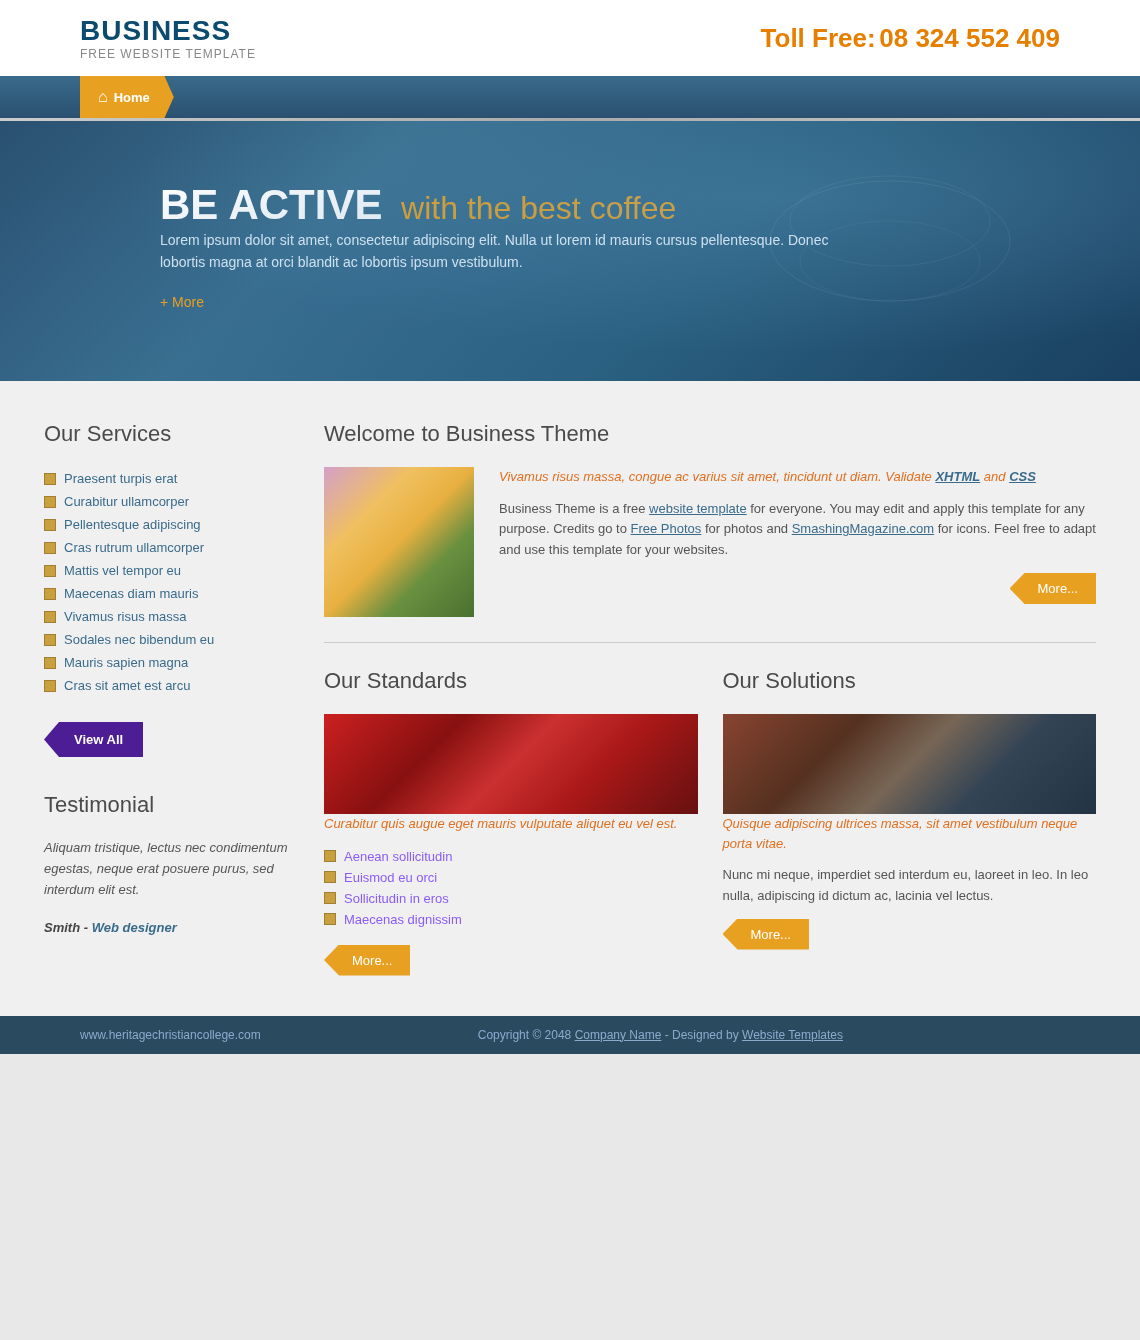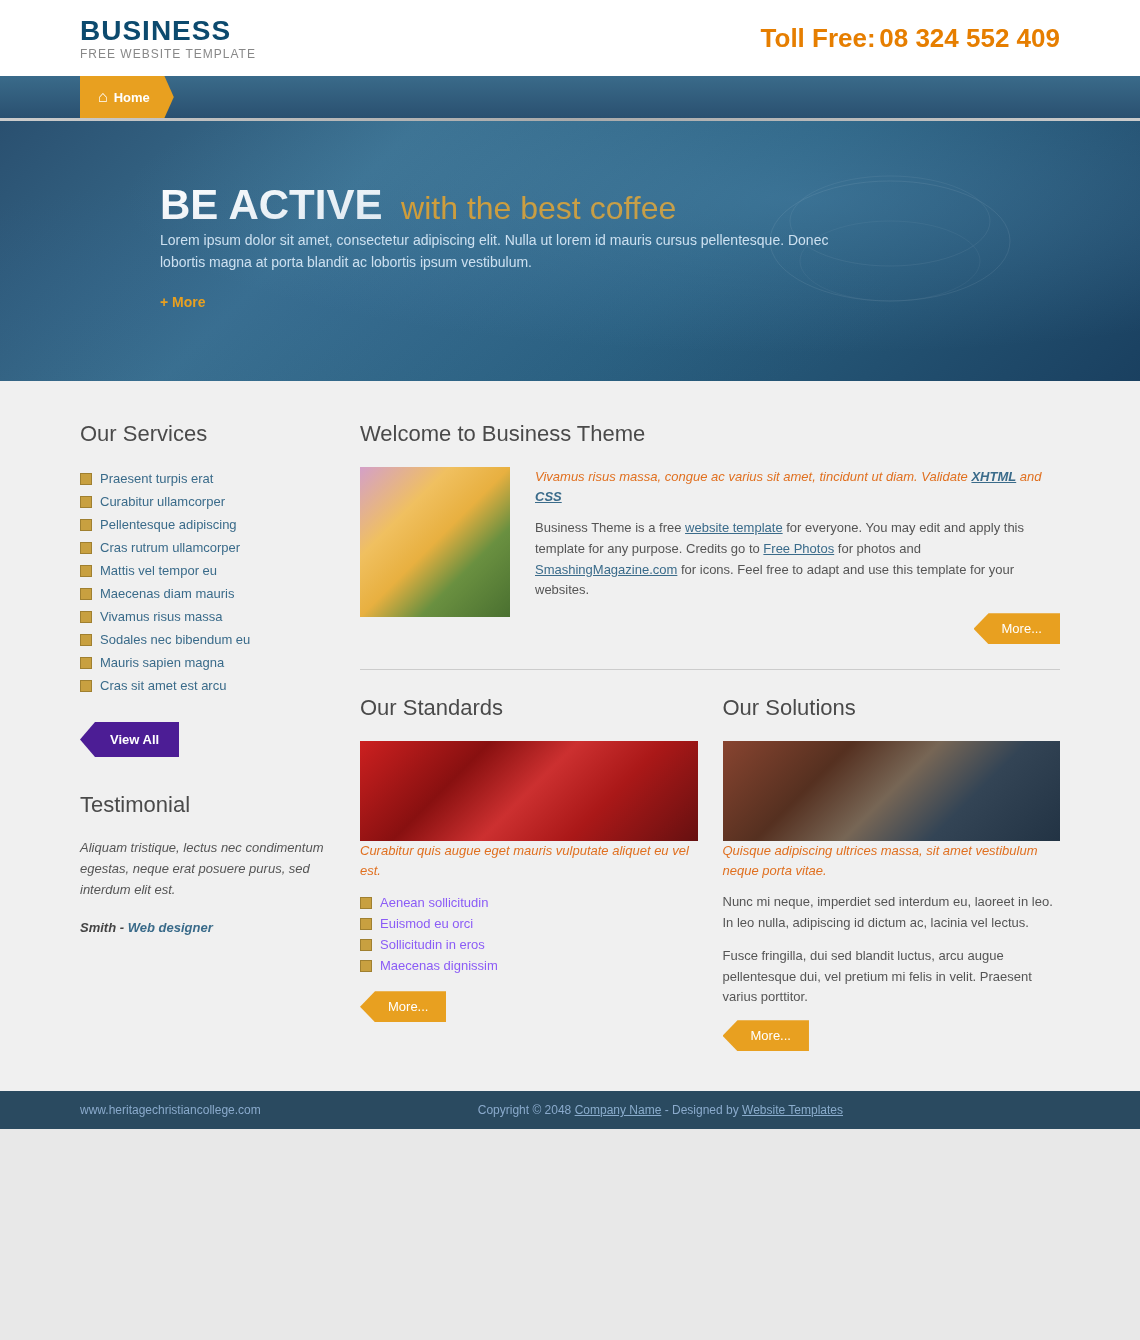--- a/index.html
+++ b/index.html
@@ -19,24 +19,24 @@
     .nav-items { display: flex; gap: 0; }
     .nav-item { color: #fff; padding: 18px 30px; font-size: 14px; cursor: pointer; text-decoration: none; }
 
     
     .divider { height: 3px; background: linear-gradient(to right, #ccc, #aaa, #ccc); }
 
     
     .hero { background: linear-gradient(135deg, #2a5070 0%, #3a7090 30%, #2a6080 60%, #1a4060 100%); padding: 60px 160px 50px 160px; position: relative; overflow: hidden; min-height: 260px; }
     .hero::before { content: ''; position: absolute; top: 0; right: 0; width: 100%; height: 100%; background: radial-gradient(ellipse at 70% 30%, rgba(100,160,200,0.3) 0%, transparent 60%), radial-gradient(ellipse at 30% 70%, rgba(50,100,150,0.2) 0%, transparent 50%); }
     .hero-desc { color: #cce0f0; font-size: 14px; line-height: 1.6; max-width: 680px; margin-bottom: 20px; position: relative; z-index: 1; }
-    .hero-more { color: #e8a020; font-size: 14px; font-weight: bold; position: relative; z-index: 1; }
-
-    
-    .main-content { background: #f0f0f0; padding: 40px 80px; display: flex; gap: 30px; }
+    .hero-more { color: #e8a020; font-size: 14px; font-weight: normal; position: relative; z-index: 1; }
+
+    
+    .main-content { background: #f0f0f0; padding: 40px 44px; display: flex; gap: 30px; }
     .left-col { width: 250px; flex-shrink: 0; }
     .right-col { flex: 1; }
 
     
     .section-title { font-size: 22px; color: #4a4a4a; margin-bottom: 20px; font-weight: normal; }
 
     
     .services-list { list-style: none; margin-bottom: 25px; }
     .services-list li { padding: 4px 0; color: #3a6b8a; font-size: 13px; display: flex; align-items: center; gap: 8px; }
     .services-list li::before { content: ''; display: inline-block; width: 10px; height: 10px; background: #c8a040; border: 1px solid #a08030; flex-shrink: 0; }
@@ -109,21 +109,21 @@
 <div class="hero">
   <svg class="hero-swirl" viewBox="0 0 300 200">
     <ellipse cx="150" cy="100" rx="120" ry="60" fill="none" stroke="white" stroke-width="1" opacity="0.5"></ellipse>
     <ellipse cx="150" cy="80" rx="100" ry="45" fill="none" stroke="white" stroke-width="1" opacity="0.4"></ellipse>
     <ellipse cx="150" cy="120" rx="90" ry="40" fill="none" stroke="white" stroke-width="1" opacity="0.3"></ellipse>
   </svg>
   <div>
     <span style="color:#fff; font-size:42px; font-weight:bold;">BE ACTIVE</span>
     <span style="color:#e8a020; font-size:32px; font-weight:normal; margin-left:15px;">with the best coffee</span>
   </div>
-  <p class="hero-desc">Lorem ipsum dolor sit amet, consectetur adipiscing elit. Nulla ut lorem id mauris cursus pellentesque. Donec lobortis magna at porta blandit ac lobortis ipsum vestibulum.</p>
+  <p class="hero-desc">Lorem ipsum dolor sit amet, consectetur adipiscing elit. Nulla ut lorem id mauris cursus pellentesque. Donec lobortis magna at orci blandit ac lobortis ipsum vestibulum.</p>
   <div class="hero-more">+ More</div>
 </div>
 
 <div class="main-content">
 
   <div class="left-col">
 
     <div>
       <h2 class="section-title">Our Services</h2>
       <ul class="services-list">
@@ -191,21 +191,20 @@
         <div>
           <button class="more-btn">More...</button>
         </div>
       </div>
 
       <div class="solutions-col">
         <h2 class="section-title">Our Solutions</h2>
         <div class="img-fish-angel"></div>
         <p class="section-italic">Quisque adipiscing ultrices massa, sit amet vestibulum neque porta vitae.</p>
         <p class="section-body">Nunc mi neque, imperdiet sed interdum eu, laoreet in leo. In leo nulla, adipiscing id dictum ac, lacinia vel lectus.</p>
-        <p class="section-body">Fusce fringilla, dui sed blandit luctus, arcu augue pellentesque dui, vel pretium mi felis in velit. Praesent varius porttitor.</p>
         <div>
           <button class="more-btn">More...</button>
         </div>
       </div>
 
     </div>
   </div>
 </div>
 
 <footer>

